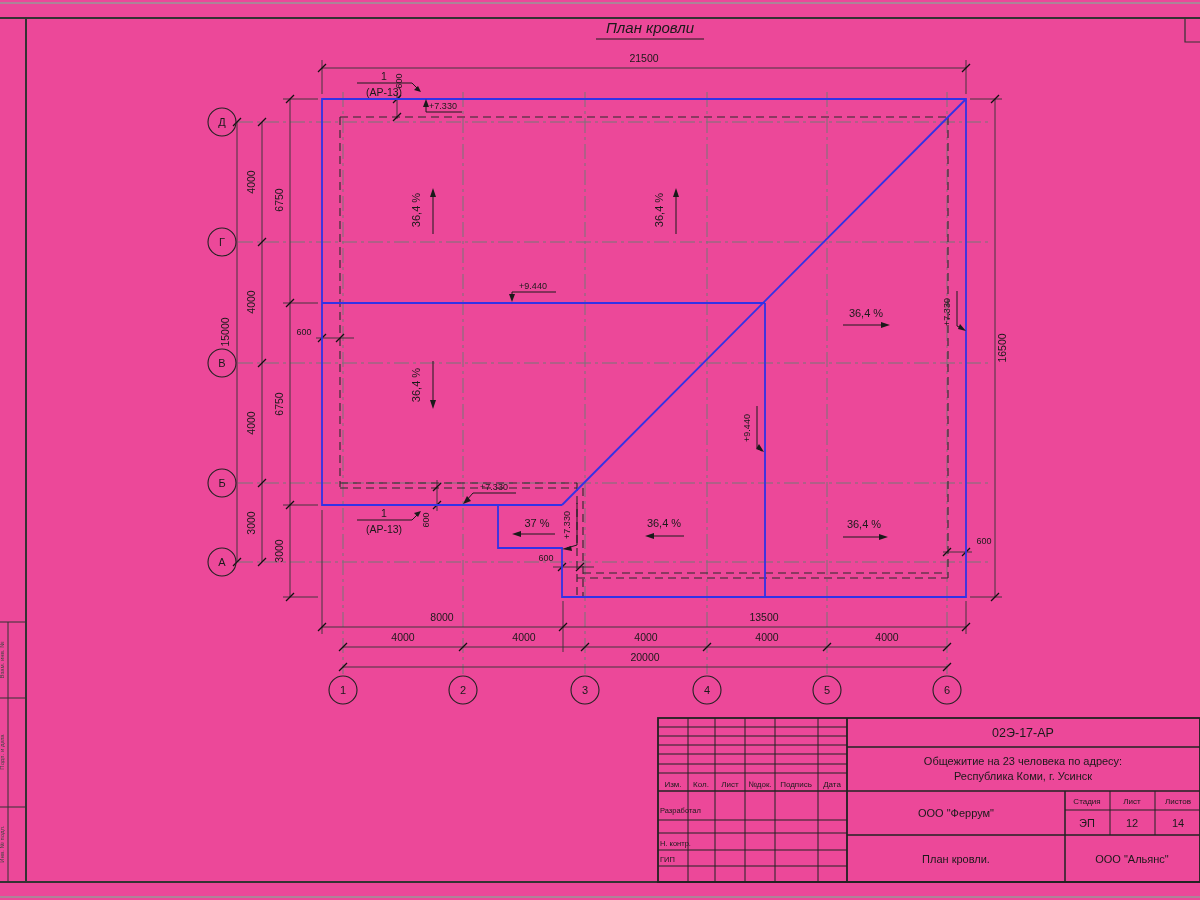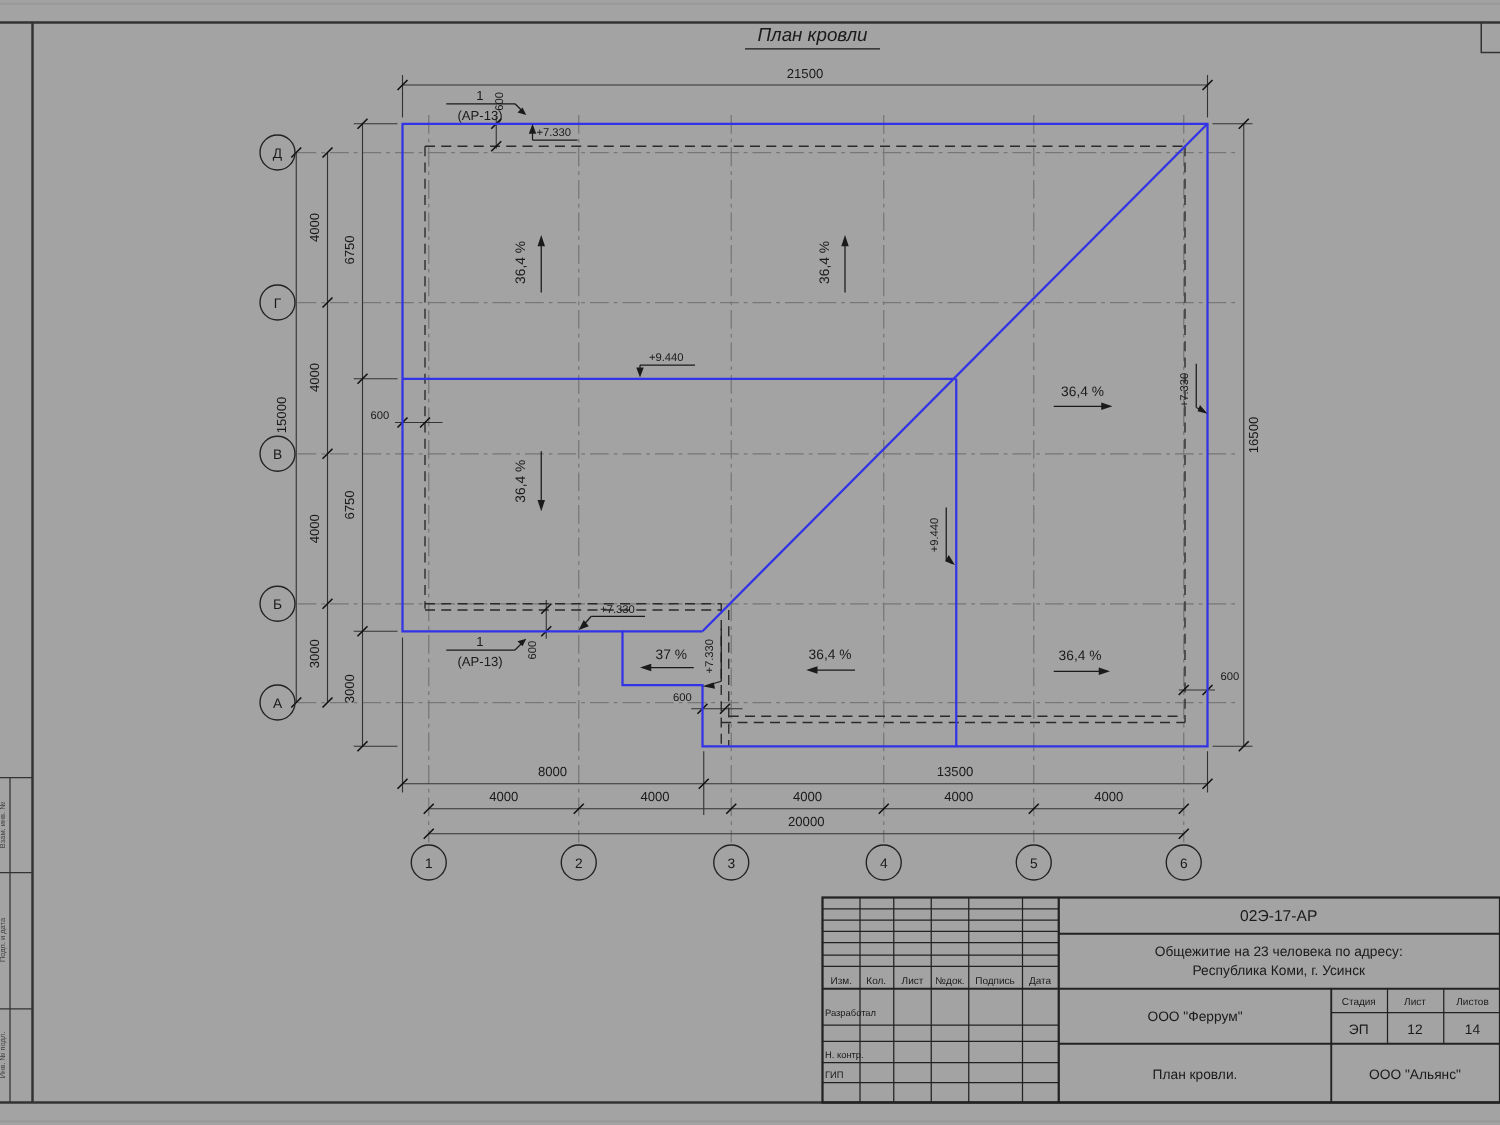--- a/index.html
+++ b/index.html
@@ -1,16 +1,16 @@
 <!DOCTYPE html>
 <html><head>
 <meta charset="utf-8">
 <style>
   html,body{margin:0;padding:0;background:#fff;}
-  #sheet{position:relative;width:1200px;height:900px;background:#a3a3a3;overflow:hidden;
+  #sheet{position:relative;width:1200px;height:900px;background:#ec4899;overflow:hidden;
          font-family:"Liberation Sans", sans-serif;text-align:right;}
   svg text{fill:#1a1a1a;font-family:"Liberation Sans", sans-serif;}
   .t10{font-size:10.5px;}
   .t9{font-size:9px;}
   .t11{font-size:11px;}
   .t12{font-size:12.5px;}
   .t8{font-size:8px;}
   .t7{font-size:7.5px;}
   .t6{font-size:6px;fill:#444;}
   .title{font-size:15px;font-style:italic;}

